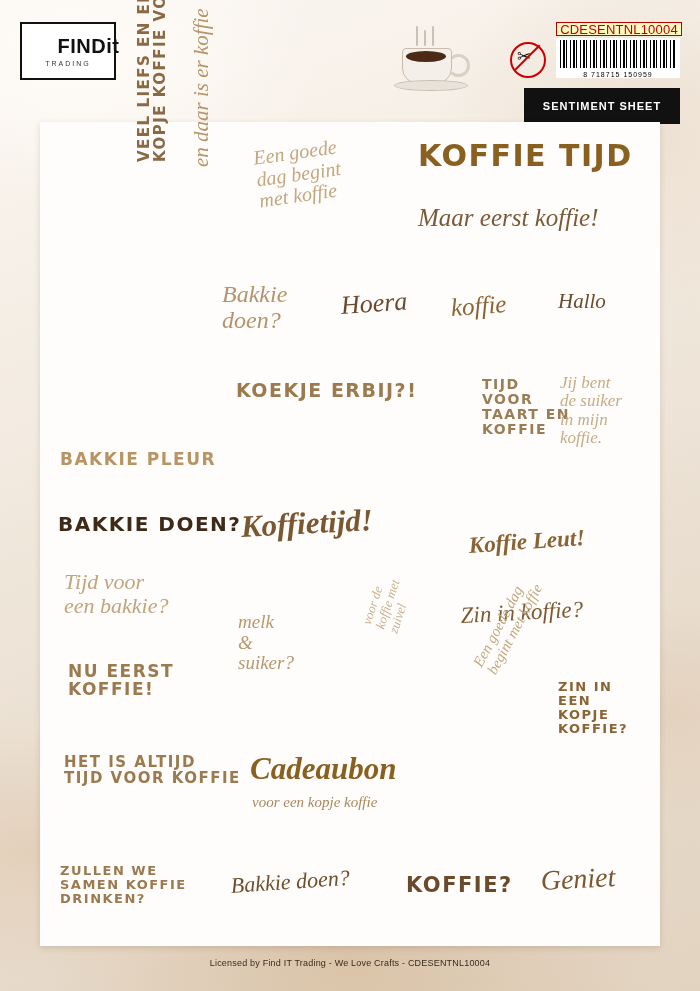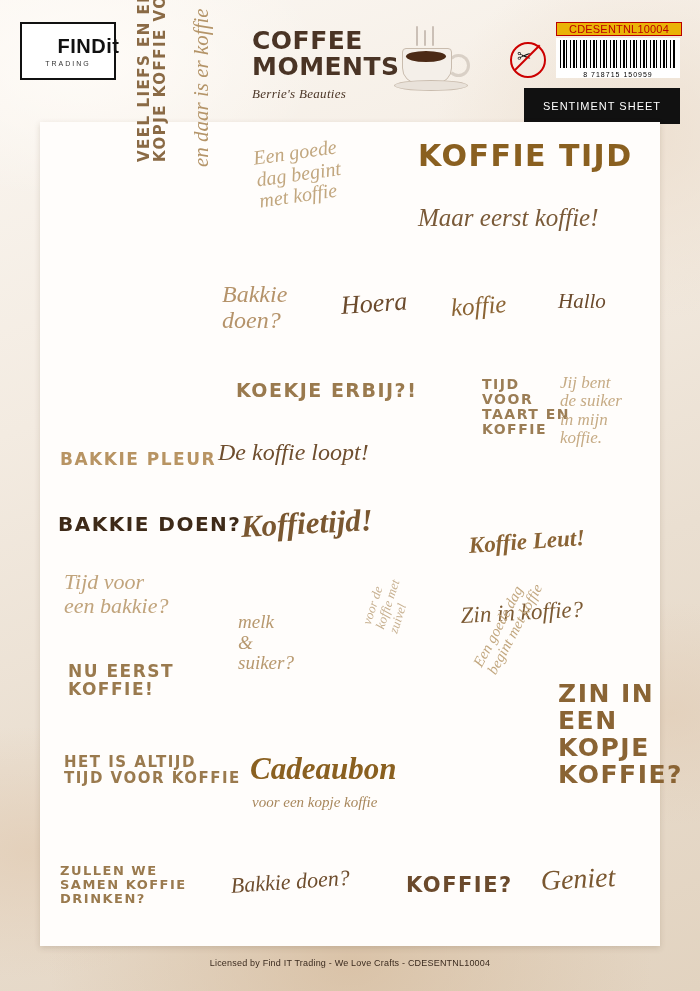--- a/index.html
+++ b/index.html
@@ -48,34 +48,34 @@
 
   .cup{position:absolute;left:392px;top:26px;width:76px;height:66px;}
   .cup .saucer{position:absolute;left:2px;top:54px;width:72px;height:9px;background:#e9e2da;border-radius:50%;border:1px solid #c9bcae;}
   .cup .body{position:absolute;left:10px;top:22px;width:48px;height:34px;background:#f4efe9;border:1px solid #c9bcae;border-radius:4px 4px 16px 16px;}
   .cup .coffee{position:absolute;left:14px;top:25px;width:40px;height:11px;background:#4b2a16;border-radius:50%;}
   .cup .handle{position:absolute;left:55px;top:28px;width:17px;height:17px;border:3px solid #d9d0c6;border-radius:50%;border-left-color:transparent;}
   .cup .steam{position:absolute;top:0px;width:2px;height:20px;background:rgba(120,100,85,.35);border-radius:2px;}
 
   .sku{
     position:absolute;left:556px;top:22px;width:124px;height:12px;
-    background:#eab308;border:1px solid #b00; color:#b00;
-    font-size:11px;letter-spacing:.2px;display:flex;align-items:center;justify-content:center;
+    background:#fef9c3;border:1px solid #b00; color:#b00;
+    font-size:13px;letter-spacing:.2px;display:flex;align-items:center;justify-content:center;
   }
   .barcode{position:absolute;left:556px;top:38px;width:124px;height:40px;background:#fff;}
   .barcode .bars{position:absolute;left:4px;top:2px;right:4px;height:28px;
     background:repeating-linear-gradient(90deg,#000 0 1px,#fff 1px 3px,#000 3px 5px,#fff 5px 6px,#000 6px 7px,#fff 7px 10px);}
   .barcode .num{position:absolute;left:0;right:0;bottom:0;text-align:center;font-size:7px;color:#000;letter-spacing:1px;}
   .nocut{position:absolute;left:508px;top:40px;width:40px;height:36px;}
   .nocut .circ{position:absolute;left:2px;top:2px;width:32px;height:32px;border:2px solid #c00;border-radius:50%;}
   .nocut .slash{position:absolute;left:1px;top:17px;width:36px;height:2px;background:#c00;transform:rotate(-45deg);}
   .nocut .sc{position:absolute;left:9px;top:8px;font-size:17px;color:#111;line-height:1;}
   .sentiment{
     position:absolute;left:524px;top:88px;width:156px;height:36px;background:#111;color:#fff;
-    font-size:11px;font-weight:normal;letter-spacing:1px;display:flex;align-items:center;justify-content:center;
+    font-size:11px;font-weight:bold;letter-spacing:1px;display:flex;align-items:center;justify-content:center;
   }
 
   
   .sheet{
     position:absolute;left:40px;top:122px;width:620px;height:824px;
     background:#fffdfb;box-shadow:0 2px 6px rgba(90,70,50,.18);
   }
   .sheet-inner{position:absolute;inset:0;}
   .s{position:absolute;white-space:pre;line-height:1.08;}
 
@@ -95,25 +95,20 @@
 
 <div class="bg"></div>
 
 <div class="header">
 
   <div class="logo-box">
     <div class="logo-find">FINDit</div>
     <div class="logo-trading">TRADING</div>
   </div>
 
-  <div class="brand">
-    <div class="brand-l1">COFFEE</div>
-    <div class="brand-l2">MOMENTS</div>
-    <div class="brand-l3">Berrie's Beauties</div>
-  </div>
 
   <div class="cup">
     <div class="steam" style="left:24px;"></div>
     <div class="steam" style="left:32px;top:4px;height:16px;"></div>
     <div class="steam" style="left:40px;"></div>
     <div class="handle"></div>
     <div class="body"></div>
     <div class="coffee"></div>
     <div class="saucer"></div>
   </div>
@@ -152,38 +147,37 @@
       <div class="s cap" style="left: 196px; top: 258px; color: rgb(154, 122, 78); font-size: 19px; width: 220px; transform-origin: left top; transform: rotate(0deg);">KOEKJE ERBIJ?!</div>
       <div class="s cap" style="left: 418px; top: 255px; color: rgb(155, 125, 85); font-size: 14px; width: 110px; transform-origin: left top; transform: rotate(0deg); margin-left: 24px;">TIJD
 VOOR
 TAART EN
 KOFFIE</div>
       <div class="s scr" style="left: 520px; top: 252px; color: rgb(198, 171, 133); font-size: 17px; width: 110px; transform-origin: left top; transform: rotate(0deg);">Jij bent
 de suiker
 in mijn
 koffie.</div>
       <div class="s cap" style="left: 20px; top: 328px; color: rgb(184, 148, 99); font-size: 17px; width: 180px; transform-origin: left top; transform: rotate(0deg);">BAKKIE PLEUR</div>
-      <div class="s scr" style="left: 178px; top: 318px; color: rgb(111, 78, 46); font-size: 24px; width: 220px; transform-origin: left top; transform: rotate(0deg);">De koffie loopt!</div>
       <div class="s cap" style="left: 18px; top: 392px; color: rgb(62, 42, 24); font-size: 20px; width: 200px; transform-origin: left top; transform: rotate(0deg);">BAKKIE DOEN?</div>
       <div class="s scrb" style="left: 200px; top: 388px; color: rgb(122, 87, 48); font-size: 31px; width: 200px; transform-origin: left top; transform: rotate(-3deg);">Koffietijd!</div>
       <div class="s scrb" style="left: 428px; top: 412px; color: rgb(138, 99, 52); font-size: 23px; width: 190px; transform-origin: left top; transform: rotate(-4deg);">Koffie Leut!</div>
       <div class="s scr" style="left: 24px; top: 448px; color: rgb(193, 164, 124); font-size: 22px; width: 170px; transform-origin: left top; transform: rotate(0deg);">Tijd voor
 een bakkie?</div>
       <div class="s scr" style="left: 420px; top: 482px; color: rgb(124, 90, 51); font-size: 23px; width: 200px; transform-origin: left top; transform: rotate(-3deg);">Zin in koffie?</div>
       <div class="s scr" style="left: 198px; top: 490px; color: rgb(184, 153, 111); font-size: 19px; width: 90px; transform-origin: left top; transform: rotate(0deg);">melk
 &amp;
 suiker?</div>
       <div class="s scr" style="left: 320px; top: 500px; color: rgb(199, 176, 144); font-size: 13px; width: 120px; transform-origin: left top; transform: rotate(-72deg);">voor de
 koffie met
 zuivel</div>
       <div class="s cap" style="left: 28px; top: 540px; color: rgb(154, 122, 78); font-size: 17px; width: 170px; transform-origin: left top; transform: rotate(0deg);">NU EERST
 KOFFIE!</div>
       <div class="s scr" style="left: 430px; top: 540px; color: rgb(194, 167, 127); font-size: 15px; width: 180px; transform-origin: left top; transform: rotate(-62deg);">Een goede dag
 begint met koffie</div>
-      <div class="s cap" style="left: 518px; top: 558px; color: rgb(138, 100, 52); font-size: 25px; width: 120px; transform-origin: left top; transform: rotate(0deg);">ZIN IN
+      <div class="s cap" style="left: 518px; top: 558px; color: rgb(138, 100, 52); font-size: 13px; width: 120px; transform-origin: left top; transform: rotate(0deg);">ZIN IN
 EEN
 KOPJE
 KOFFIE?</div>
       <div class="s cap" style="left: 24px; top: 632px; color: rgb(154, 122, 78); font-size: 15px; width: 200px; transform-origin: left top; transform: rotate(0deg);">HET IS ALTIJD
 TIJD VOOR KOFFIE</div>
       <div class="s scrb" style="left: 210px; top: 630px; color: rgb(138, 96, 32); font-size: 31px; width: 200px; transform-origin: left top; transform: rotate(0deg);">Cadeaubon</div>
       <div class="s scr" style="left: 212px; top: 672px; color: rgb(168, 135, 92); font-size: 15px; width: 200px; transform-origin: left top; transform: rotate(0deg);">voor een kopje koffie</div>
       <div class="s cap" style="left: 20px; top: 742px; color: rgb(154, 122, 78); font-size: 13px; width: 160px; transform-origin: left top; transform: rotate(0deg);">ZULLEN WE
 SAMEN KOFFIE
 DRINKEN?</div>

